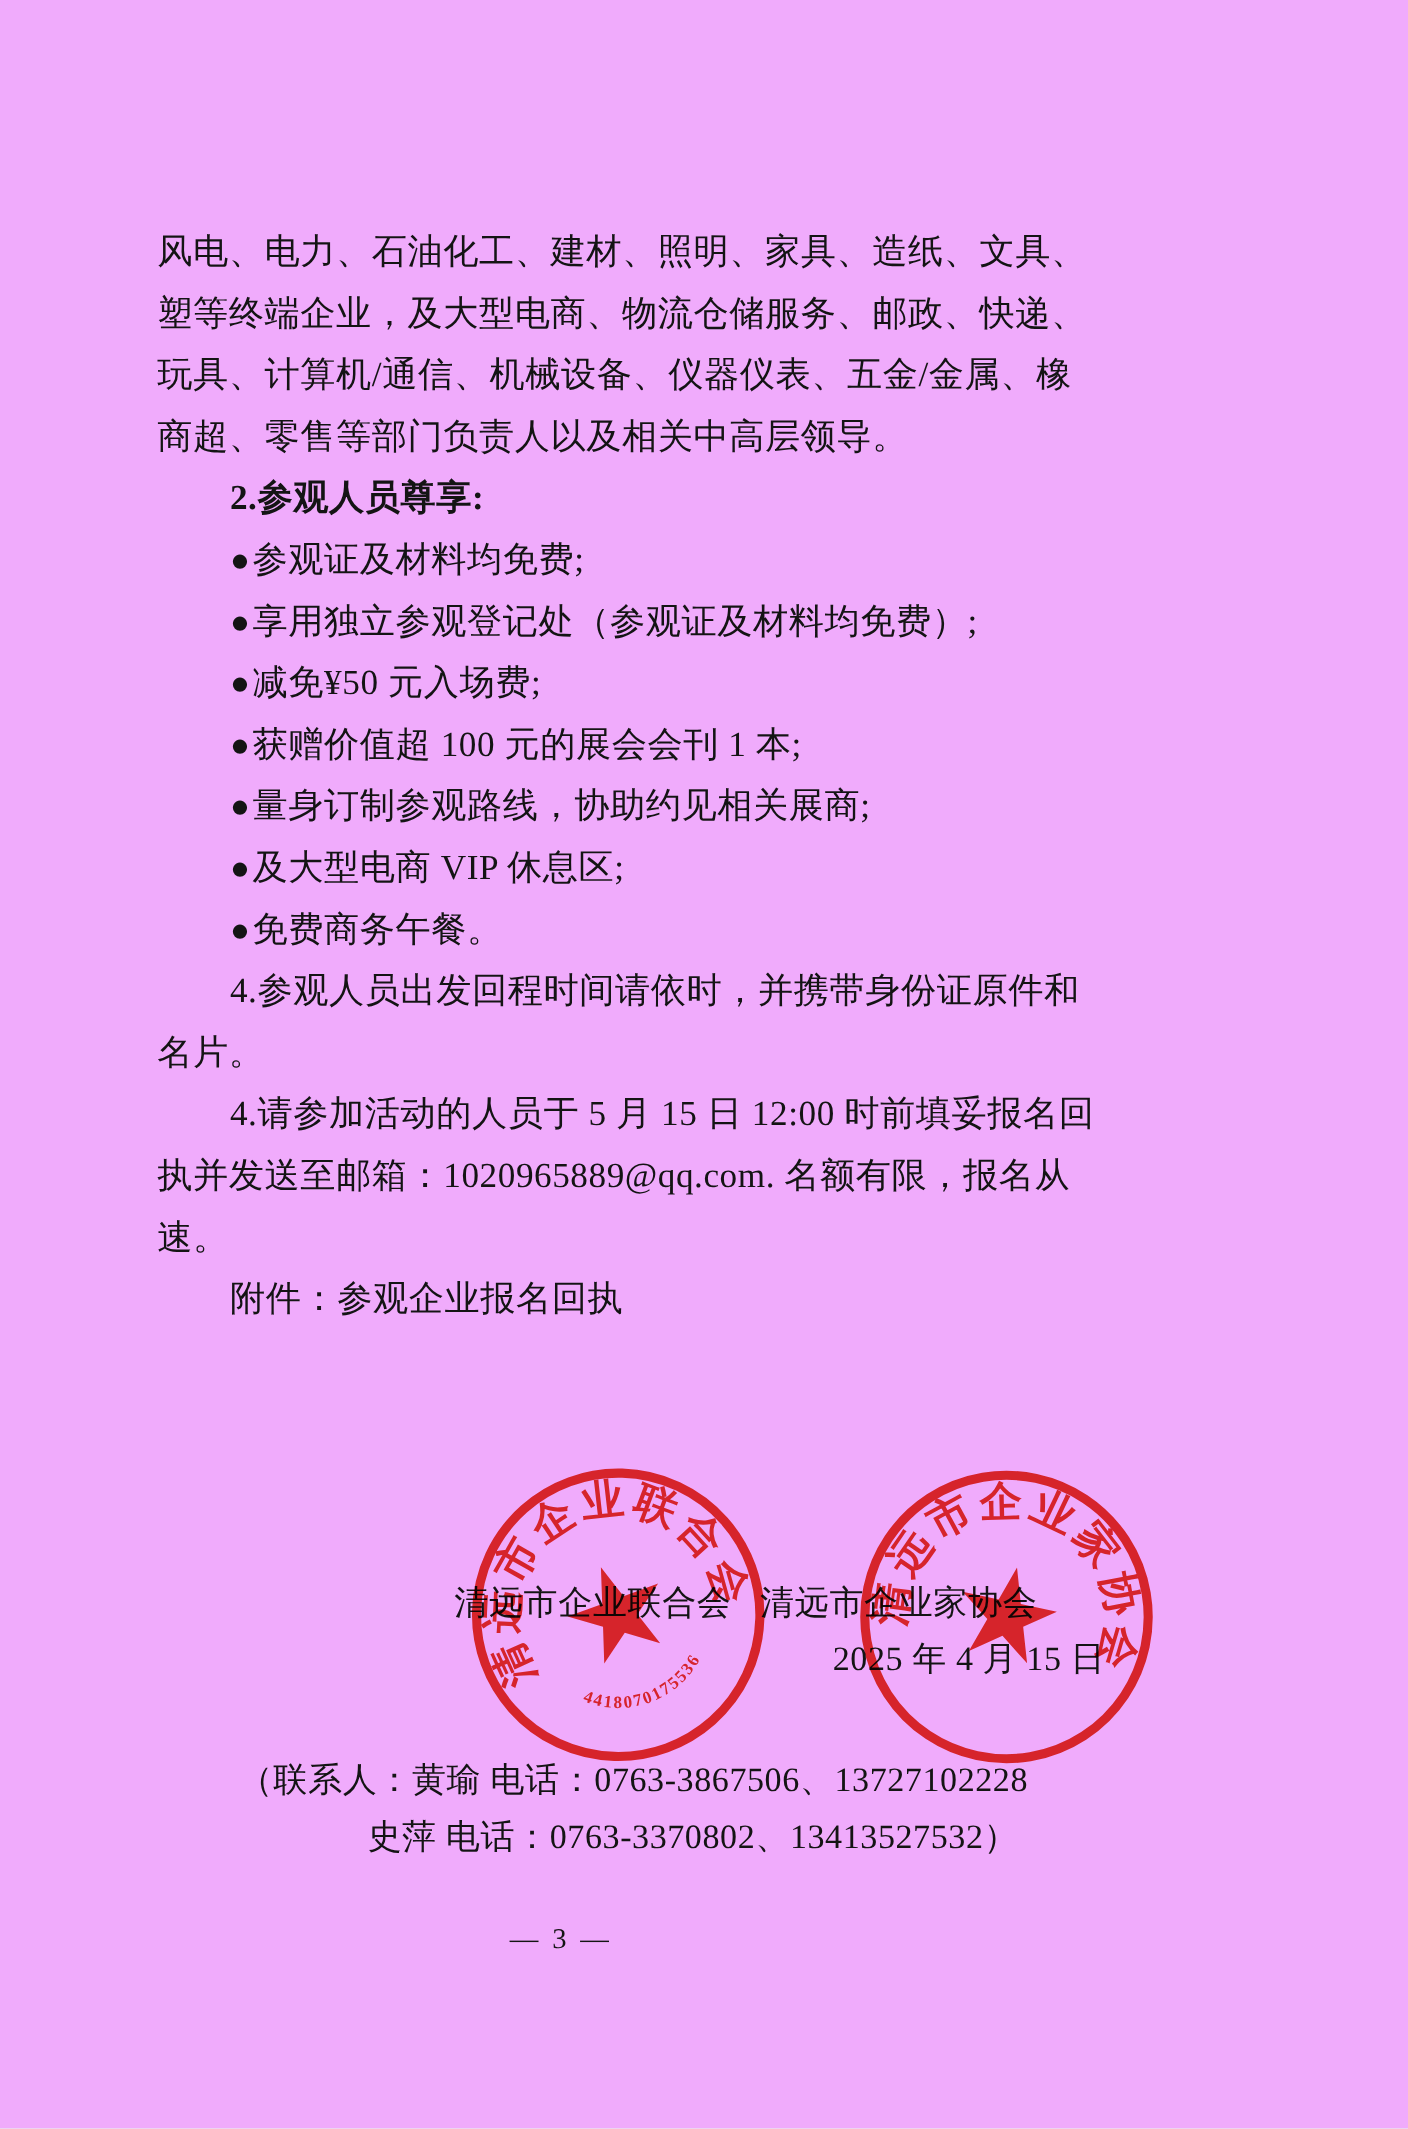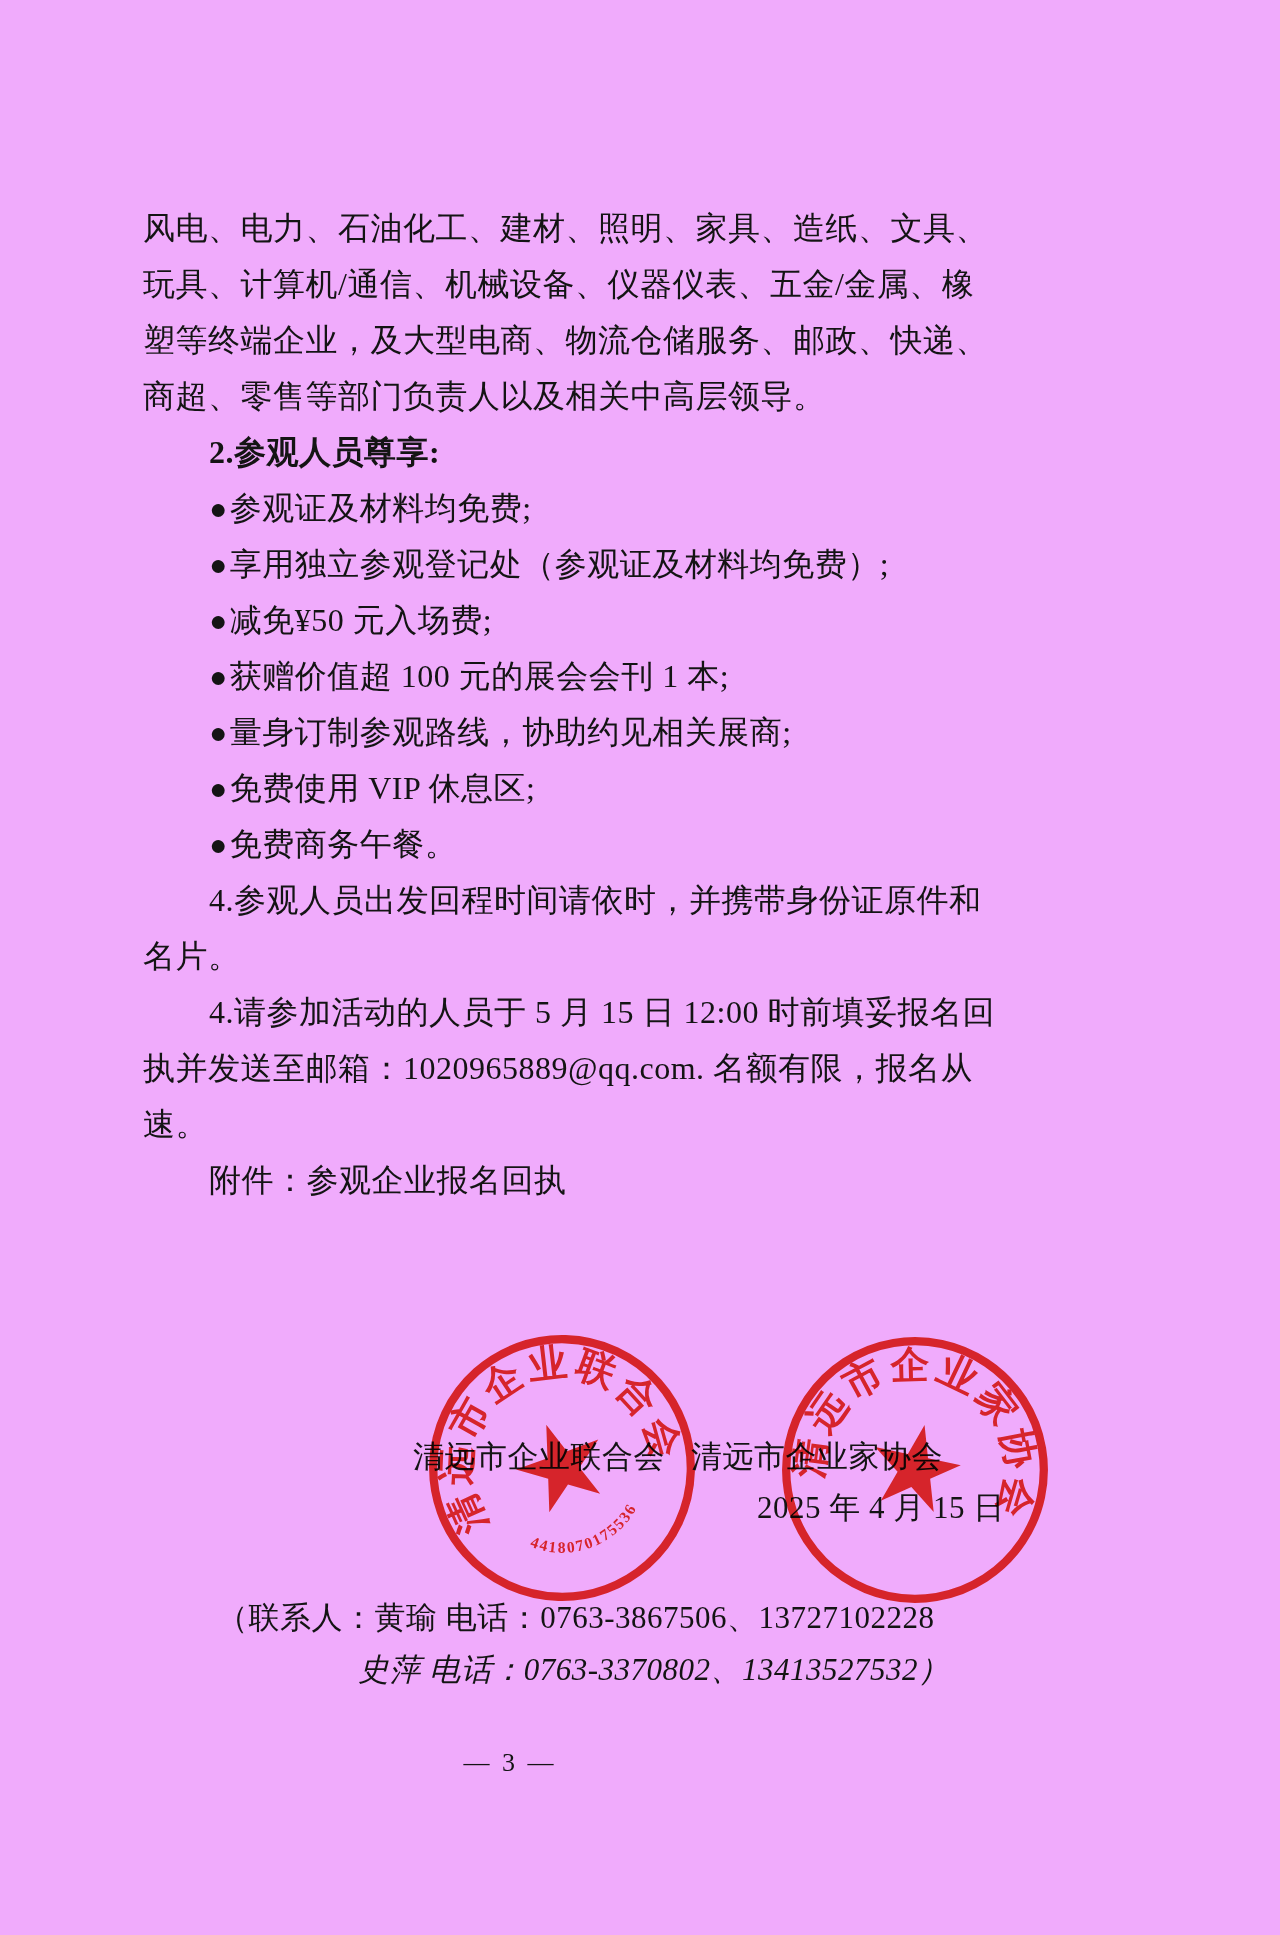--- a/index.html
+++ b/index.html
@@ -22,43 +22,43 @@
   .seal-right { left:777px; top:1332px; transform:rotate(12deg); }
   .seal text { font-family:"Liberation Serif", serif; font-weight:bold; }
 </style>
 </head>
 <body>
 
 <div class="page">
 
   <div class="body-text">
     <div class="line">风电、电力、石油化工、建材、照明、家具、造纸、文具、</div>
+    <div class="line">塑等终端企业，及大型电商、物流仓储服务、邮政、快递、</div>
     <div class="line">玩具、计算机/通信、机械设备、仪器仪表、五金/金属、橡</div>
-    <div class="line">塑等终端企业，及大型电商、物流仓储服务、邮政、快递、</div>
     <div class="line">商超、零售等部门负责人以及相关中高层领导。</div>
 
     <div class="line indent heading-bold">2.参观人员尊享:</div>
 
     <div class="line indent">
       <span class="bullet-mark">●</span><span>参观证及材料均免费;</span>
     </div>
     <div class="line indent">
       <span class="bullet-mark">●</span><span>享用独立参观登记处（参观证及材料均免费）;</span>
     </div>
     <div class="line indent">
       <span class="bullet-mark">●</span><span>减免¥50 元入场费;</span>
     </div>
     <div class="line indent">
       <span class="bullet-mark">●</span><span>获赠价值超 100 元的展会会刊 1 本;</span>
     </div>
     <div class="line indent">
       <span class="bullet-mark">●</span><span>量身订制参观路线，协助约见相关展商;</span>
     </div>
     <div class="line indent">
-      <span class="bullet-mark">●</span><span>免费使用 VIP 休息区;</span>
+      <span class="bullet-mark">●</span><span>及大型电商 VIP 休息区;</span>
     </div>
     <div class="line indent">
       <span class="bullet-mark">●</span><span>免费商务午餐。</span>
     </div>
 
     <div class="line indent">4.参观人员出发回程时间请依时，并携带身份证原件和</div>
     <div class="line">名片。</div>
 
     <div class="line indent">4.请参加活动的人员于 5 月 15 日 12:00 时前填妥报名回</div>
     <div class="line">执并发送至邮箱：1020965889@qq.com. 名额有限，报名从</div>
@@ -66,21 +66,21 @@
 
     <div class="line indent">附件：参观企业报名回执</div>
   </div>
 
   <div class="abs-text" style="left:413px; top:1437px;">
     <span>清远市企业联合会</span><span class="sig-gap"></span><span>清远市企业家协会</span>
   </div>
   <div class="abs-text" style="left:757px; top:1488px;">2025 年 4 月 15 日</div>
 
   <div class="abs-text" style="left:217px; top:1598px;">（联系人：黄瑜 电话：0763-3867506、13727102228</div>
-  <div class="abs-text" style="left:358px; top:1650px;font-style:italic;">史萍 电话：0763-3370802、13413527532）</div>
+  <div class="abs-text" style="left:334px; top:1650px;">史萍 电话：0763-3370802、13413527532）</div>
 
   <div class="footer-num">— 3 —</div>
 
   <svg class="seal seal-left" width="276" height="276" viewBox="0 0 300 300">
     <defs>
       <path id="arcTopL" d="M 63.4,200 A 100,100 0 1 1 236.6,200" fill="none"></path>
       <path id="arcBotL" d="M 70.3,196 A 92,92 0 0 0 229.7,196" fill="none"></path>
     </defs>
     <circle cx="150" cy="150" r="140" fill="none" stroke-width="9" stroke="#e2251b"></circle>
     <text font-size="42" letter-spacing="5" fill="#e2251b">

